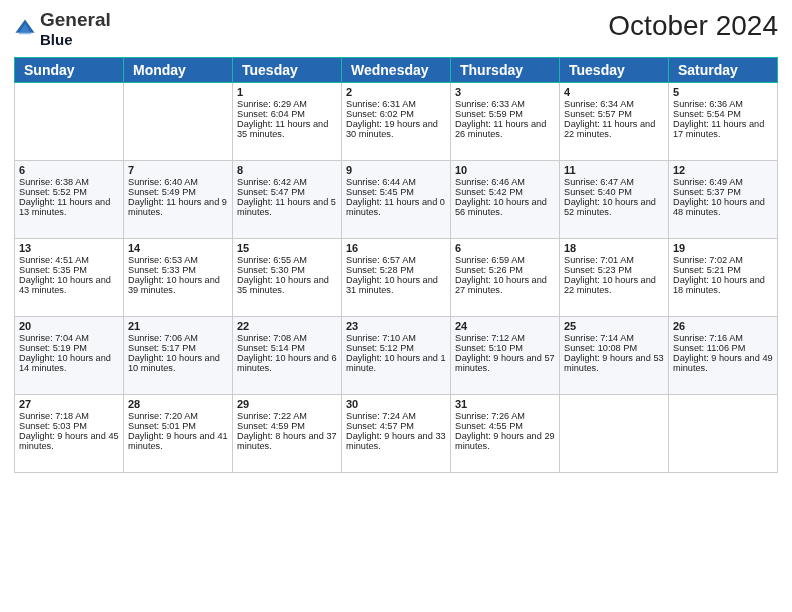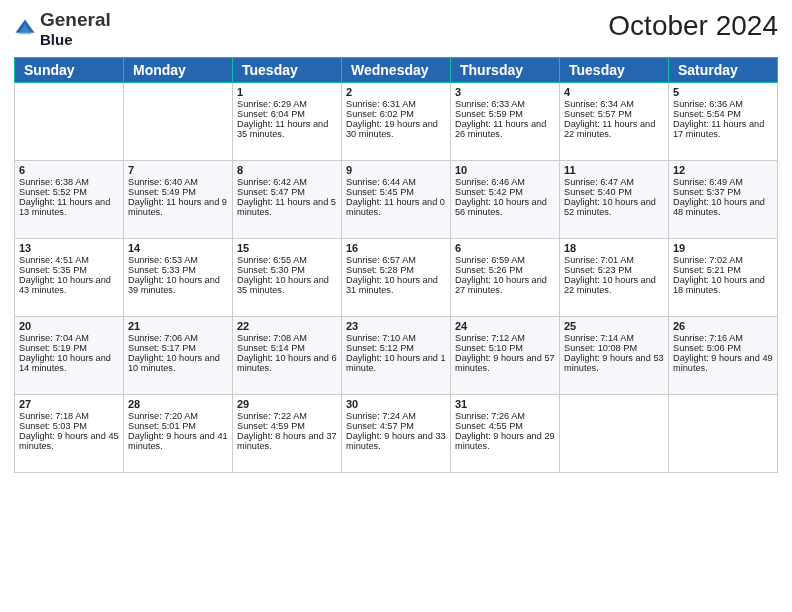--- a/index.html
+++ b/index.html
@@ -280,21 +280,21 @@
           </td>
           <td>
             <span class="day-num">25</span>
             <div>Sunrise: 7:14 AM</div>
             <div>Sunset: 10:08 PM</div>
             <div>Daylight: 9 hours and 53 minutes.</div>
           </td>
           <td>
             <span class="day-num">26</span>
             <div>Sunrise: 7:16 AM</div>
-            <div>Sunset: 5:06 PM</div>
+            <div>Sunset: 11:06 PM</div>
             <div>Daylight: 9 hours and 49 minutes.</div>
           </td>
         </tr>
         <tr>
           <td>
             <span class="day-num">27</span>
             <div>Sunrise: 7:18 AM</div>
             <div>Sunset: 5:03 PM</div>
             <div>Daylight: 9 hours and 45 minutes.</div>
           </td>

